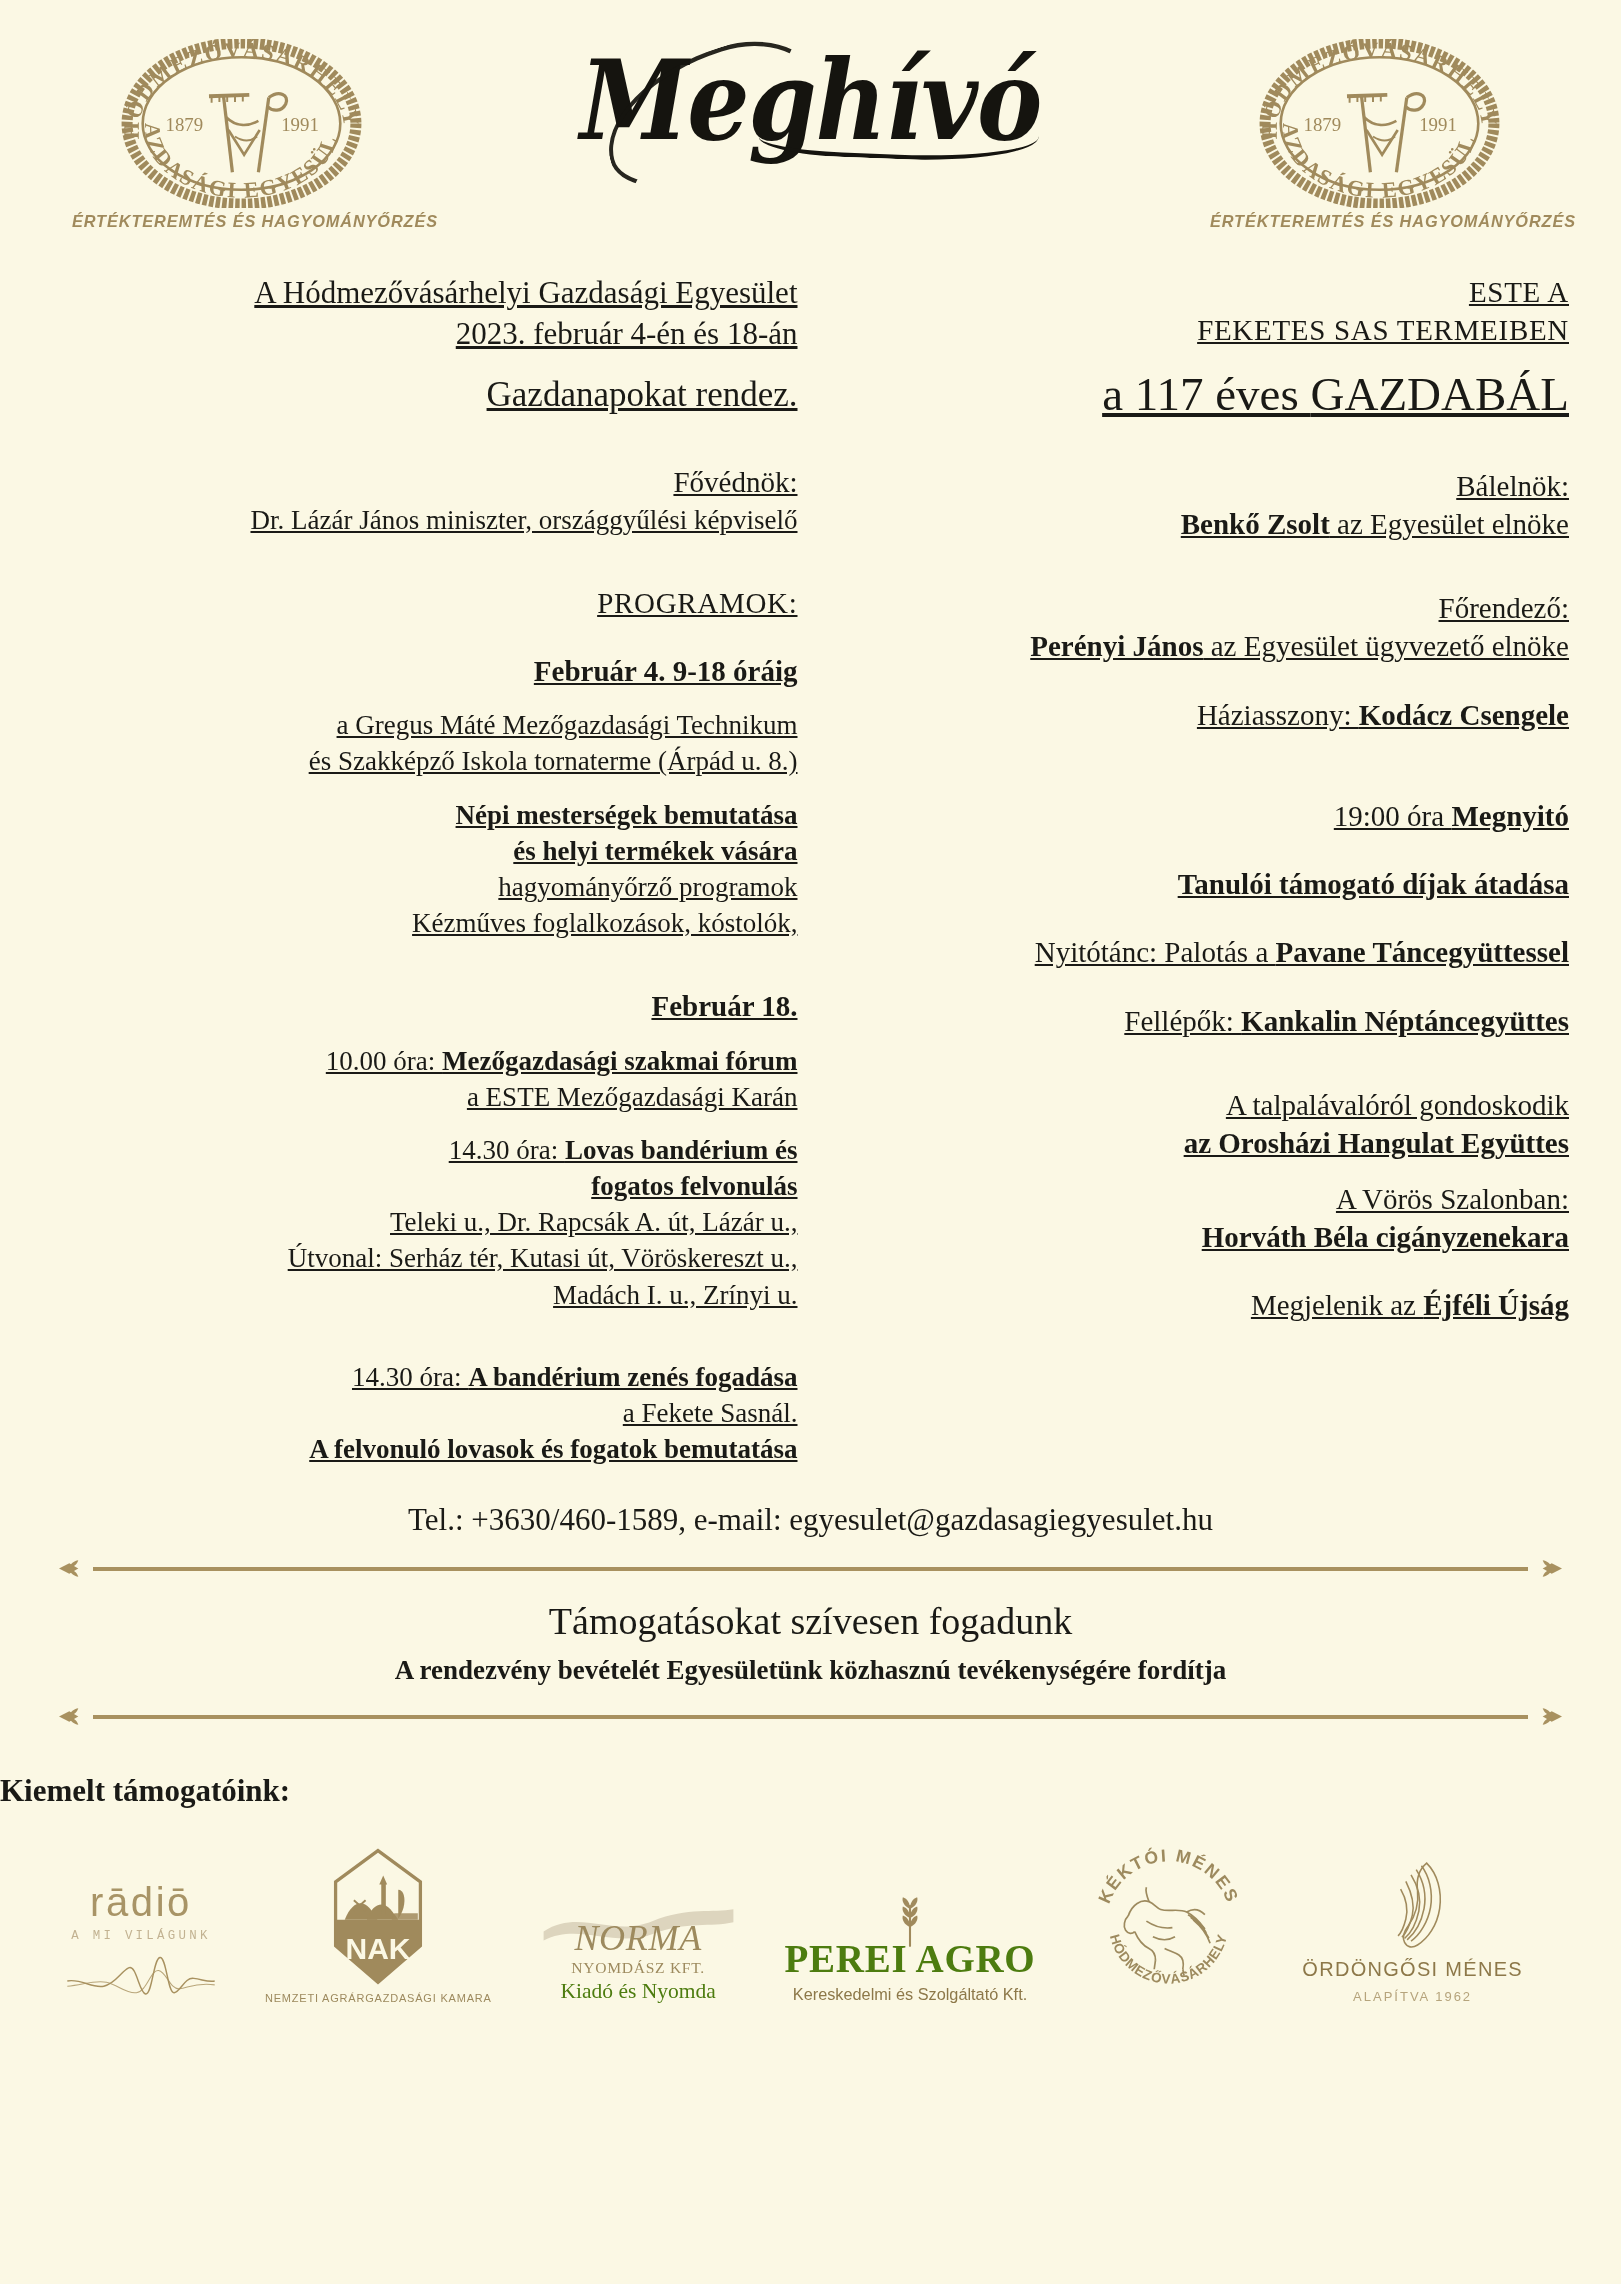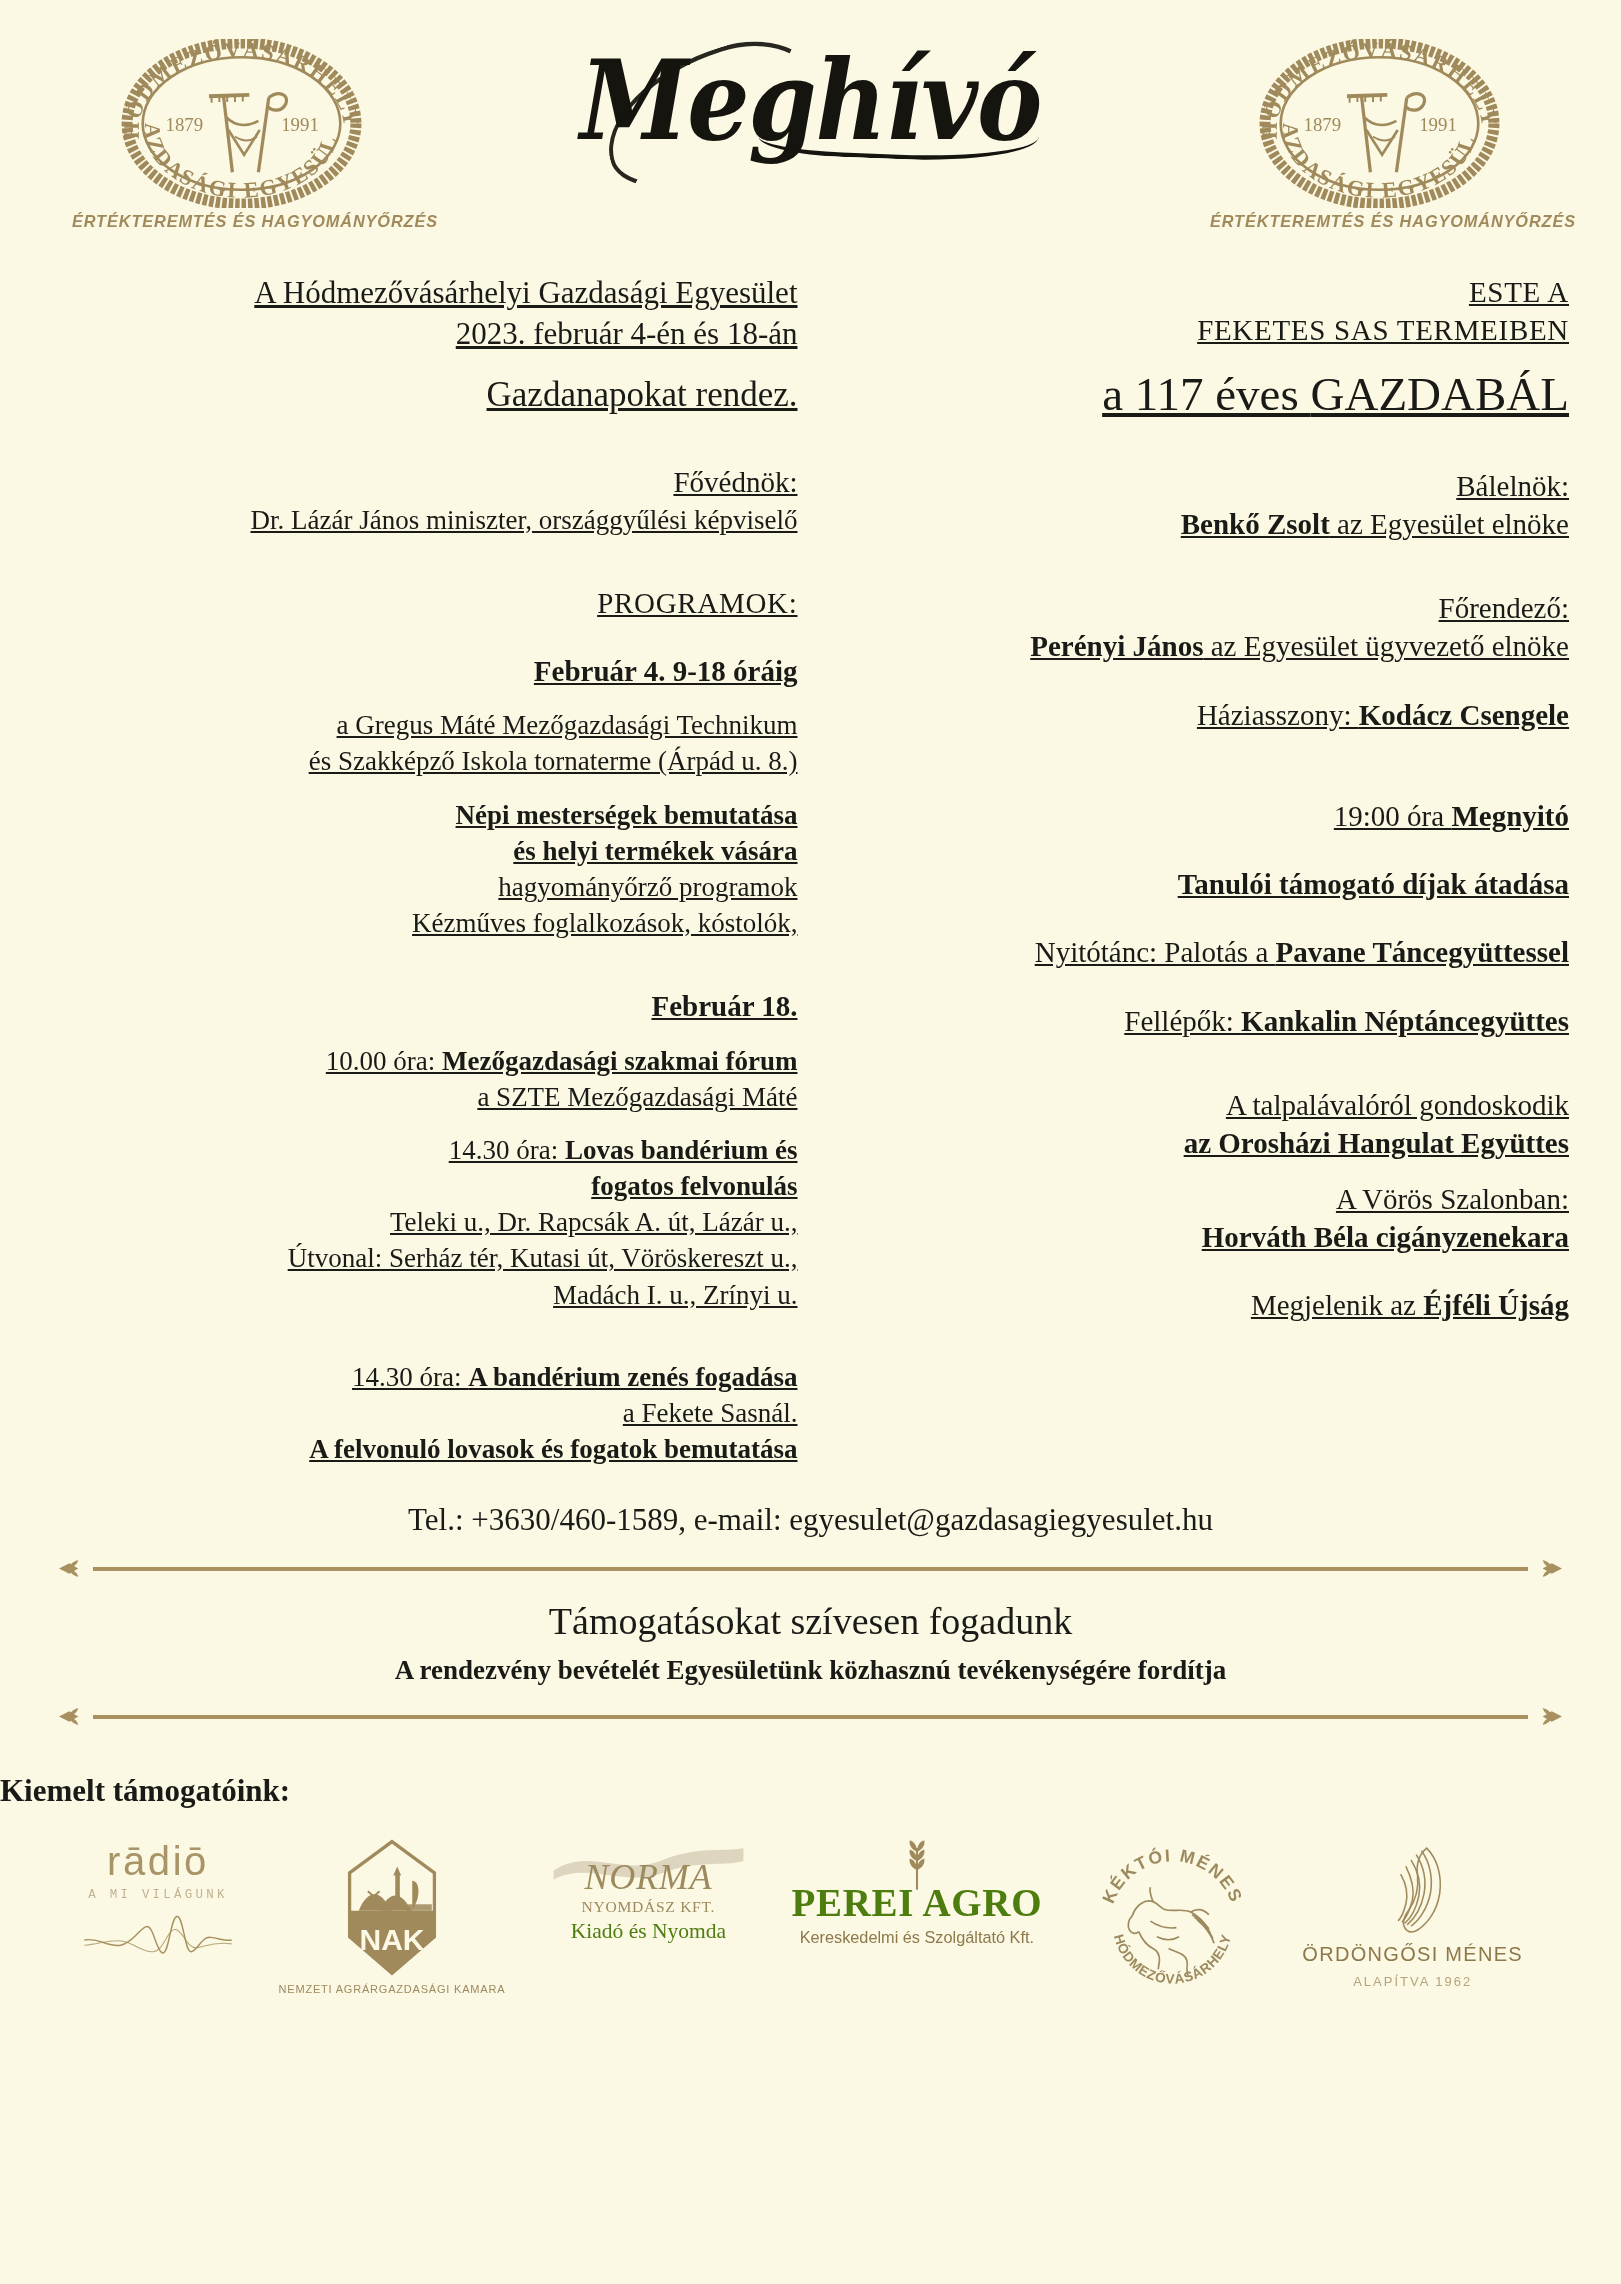--- a/index.html
+++ b/index.html
@@ -145,23 +145,23 @@
   .sponsors-title {
     text-align: left;
     font-size: 31px;
     font-weight: bold;
     margin-top: 48px;
   }
 
   
   .sponsors {
     display: flex;
-    align-items: flex-start;
+    align-items: flex-end;
     justify-content: space-between;
-    padding: 30px 98px 0 83px;
+    padding: 30px 98px 0 66px;
     gap: 6.5px;
   }
   .sponsor { text-align: center; position: relative; }
 
   .radio-name {
     font-family: "Liberation Sans", sans-serif;
     font-size: 40px;
     color: #a89466;
     letter-spacing: 2.6px;
     font-weight: 300;
@@ -332,21 +332,21 @@
       <div class="l3">hagyományőrző programok</div>
       <div class="l3">Kézműves foglalkozások, kóstolók,</div>
 
       <div class="sp-l"></div>
 
       <div class="l2 b">Február 18.</div>
       <div class="sp-s"></div>
       <div class="l3">
         <span>10.00 óra: </span><span class="b">Mezőgazdasági szakmai fórum</span>
       </div>
-      <div class="l3">a SZTE Mezőgazdasági Máté</div>
+      <div class="l3">a ESTE Mezőgazdasági Karán</div>
       <div class="sp-s"></div>
       <div class="l3">
         <span>14.30 óra: </span><span class="b">Lovas bandérium és</span>
       </div>
       <div class="l3 b">fogatos felvonulás</div>
       <div class="l3">Teleki u., Dr. Rapcsák A. út, Lázár u.,</div>
       <div class="l3">Útvonal: Serház tér, Kutasi út, Vöröskereszt u.,</div>
       <div class="l3">Madách I. u., Zrínyi u.</div>
 
       <div class="sp-l"></div>

